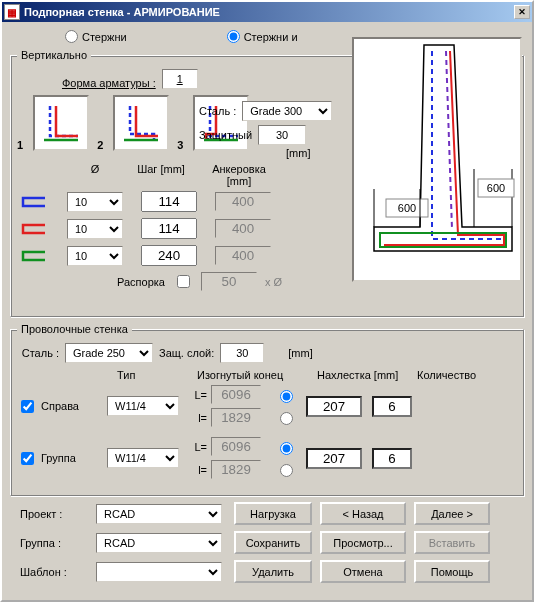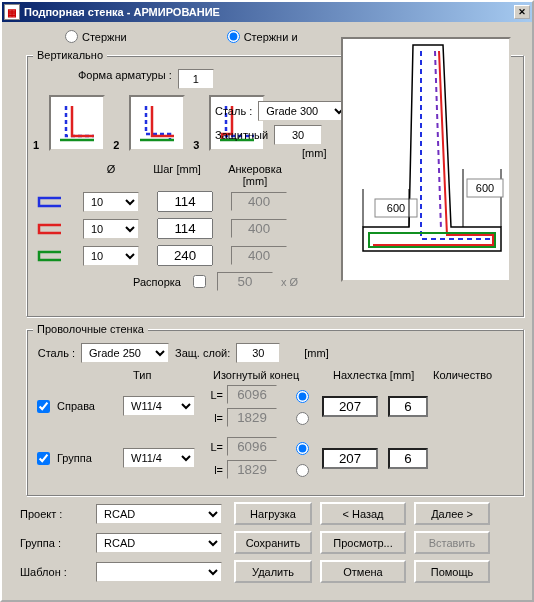--- a/index.html
+++ b/index.html
@@ -56,40 +56,41 @@
     gap: 100px;
     padding: 2px 0 6px 55px;
   }
   .radio-item { display: flex; align-items: flex-end; gap: 4px; }
   .radio-item input { margin: 0; }
   fieldset {
     border: 1px solid #808080;
     border-top-color: #fff;
     border-left-color: #fff;
     box-shadow: inset 1px 1px 0 #808080, 1px 1px 0 #fff;
-    margin: 0 0 6px 16px;
+    margin: 0 0 6px 0;
     padding: 8px 6px 6px 6px;
     position: relative;
   }
   fieldset > legend {
     background: #d4d0c8;
     padding: 0 4px;
     font-size: 11px;
   }
   .vert-top {
     display: flex;
     align-items: flex-start;
     gap: 8px;
   }
   .form-label-row {
     display: flex;
-    align-items: flex-start;
+    align-items: flex-end;
     gap: 6px;
     margin-bottom: 6px;
     padding-left: 45px;
+    text-decoration: underline;
   }
   input[type=text], select {
     font-family: inherit;
     font-size: 11px;
     border: 1px inset #d4d0c8;
     background: #fff;
     padding: 1px 3px;
     height: 20px;
   }
   input[readonly], input.ro { background: #d4d0c8; color: #808080; border: 1px inset #d4d0c8; }
@@ -99,21 +100,21 @@
   .shape-box {
     width: 56px; height: 56px;
     background: #fff;
     border: 2px inset #d4d0c8;
     display: flex; align-items: center; justify-content: center;
     cursor: pointer;
   }
   .shape-num { font-weight: bold; margin-right: 2px; align-self: flex-end;}
   .diag-box {
     position: absolute;
-    right: 12px;
+    right: 1px;
     top: 60px;
     width: 170px;
     height: 245px;
     background: #fff;
     border: 2px inset #d4d0c8;
   }
   .col-headers { display: flex; gap: 0; margin: 10px 0 4px 0;}
   .col-headers span { display: inline-block; text-align: center;}
   .bar-rows { display: flex; flex-direction: column; gap: 6px;}
   .bar-row { display: flex; align-items: center; gap: 18px;}

